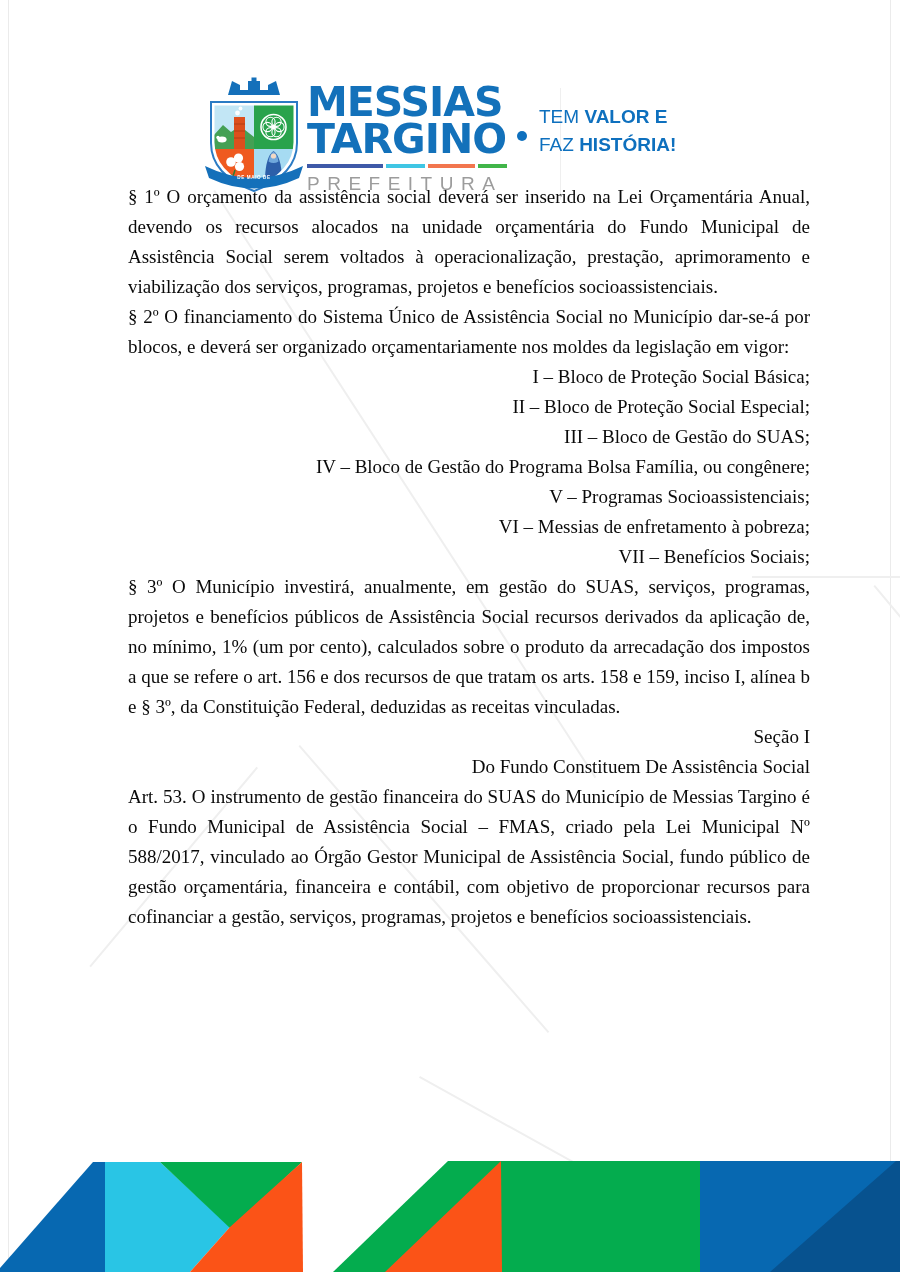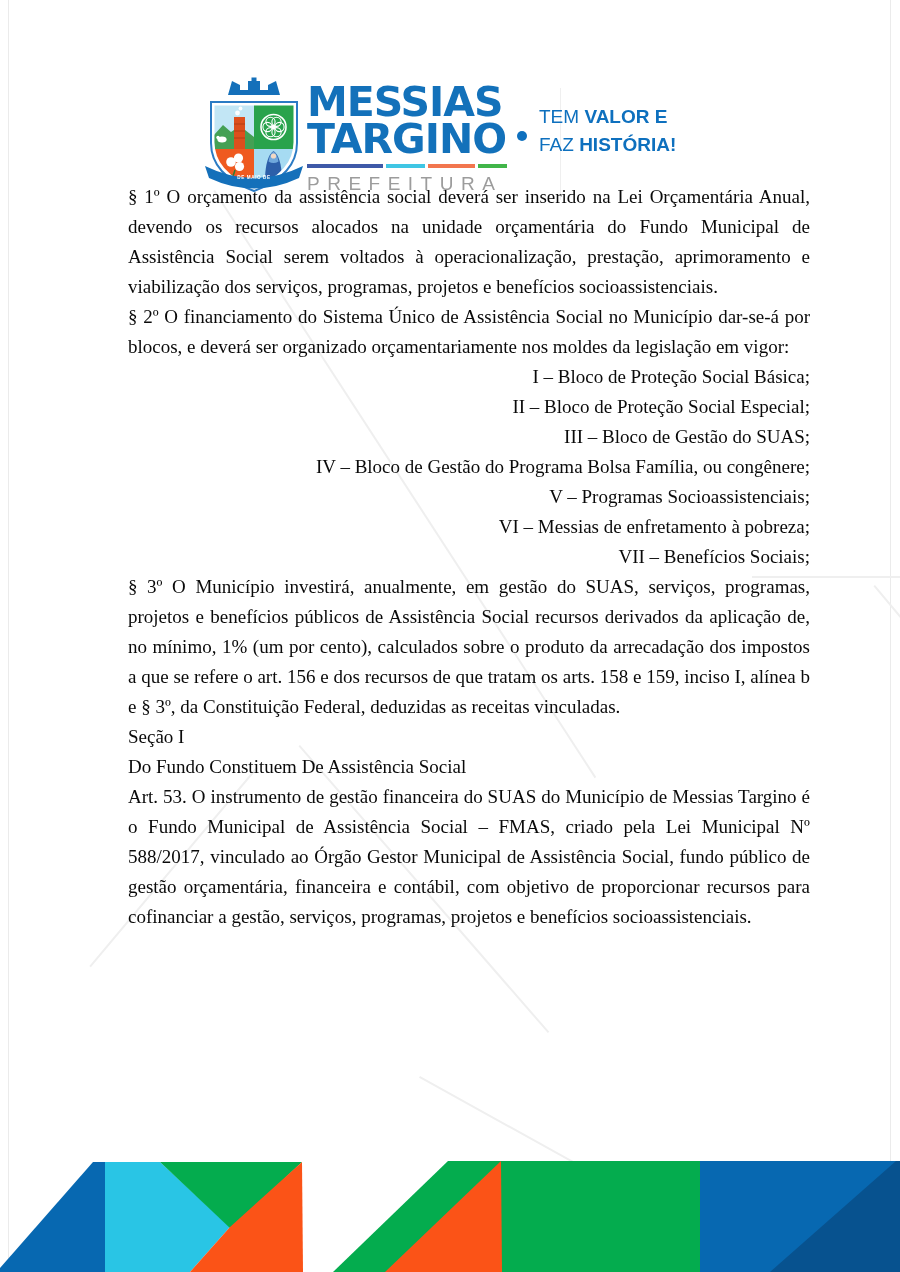--- a/index.html
+++ b/index.html
@@ -33,21 +33,21 @@
               background:#0E70BE;}
   .slogan{position:absolute;left:539px;top:103px;font-family:"Liberation Sans",sans-serif;
           font-size:19px;line-height:28px;color:#0E70BE;white-space:nowrap;}
   .sl-reg{font-weight:400;} .sl-bold{font-weight:700;}
 
   
   main{position:absolute;left:128px;top:182px;width:682px;font-size:19px;line-height:30px;}
   p.block{margin:0;}
   .justify{text-align:justify;}
   .left{text-align:right;}
-  .center{text-align:left;}
+  .center{text-align:right;}
   .gap{margin-top:31.5px;}
 
   
   .footer-art{position:absolute;left:0;bottom:0;width:900px;height:112px;display:block;}
 </style>
 </head>
 <body>
 
 <div class="page">
 

